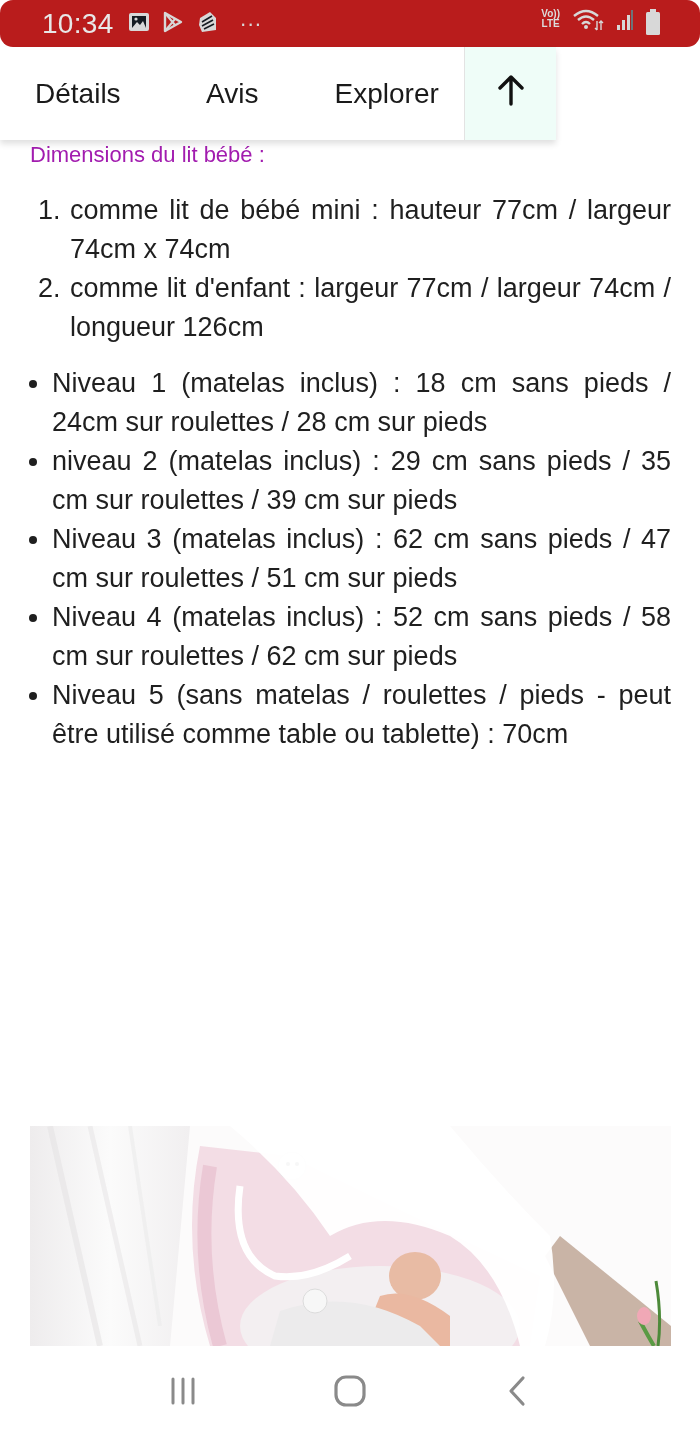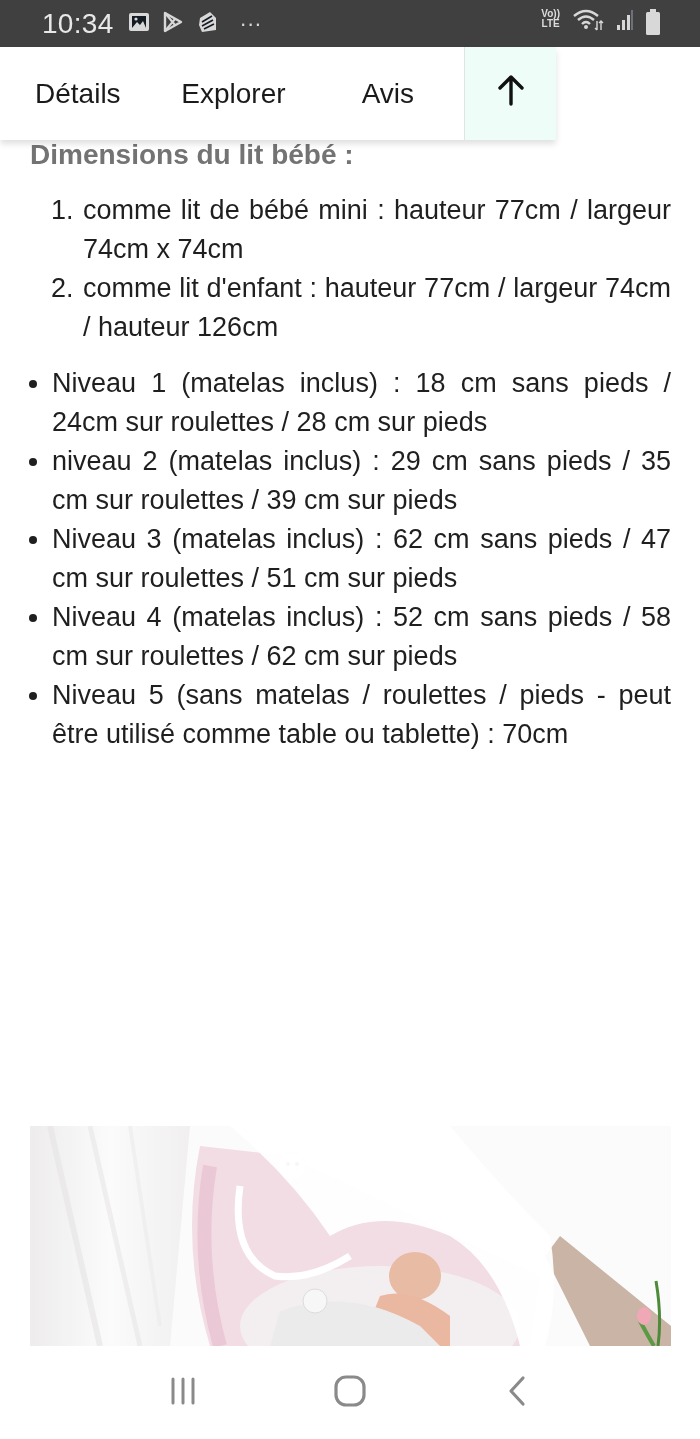--- a/index.html
+++ b/index.html
@@ -1,39 +1,39 @@
 <!DOCTYPE html>
 <html><head>
   <meta charset="utf-8">
   <style>
     * { box-sizing: border-box; margin: 0; padding: 0; }
     html, body { width: 700px; height: 1439px; overflow: hidden; background: #ffffff; }
     body { font-family: "Liberation Sans", sans-serif; color: #1a1a1a; position: relative; }
 
     
-    .status-bar { position: absolute; top: 0; left: 0; width: 700px; height: 47px; background: #404040; color: #e6e6e6; display: flex; align-items: center; padding: 0 40px 0 42px; }
+    .status-bar { position: absolute; top: 0; left: 0; width: 700px; height: 47px; background: #b91c1c; color: #e6e6e6; display: flex; align-items: center; padding: 0 40px 0 42px; border-radius: 13px; }
     .status-left { display: flex; align-items: center; gap: 12px; }
     .status-time { font-size: 28px; color: #e8e8e8; letter-spacing: 0.3px; margin-right: 2px; }
     .sb-icon { display: inline-block; }
     .status-right { margin-left: auto; display: flex; gap: 12px; }
     .volte { font-size: 10px; line-height: 10px; font-weight: bold; color: #dcdcdc; text-align: center; }
 
     
     .tab-header { position: absolute; top: 47px; left: 0; width: 556px; height: 93px; background: #ffffff; display: flex; box-shadow: 0 4px 6px rgba(0,0,0,0.12); z-index: 2; justify-content: center; }
     .tab { height: 93px; display: flex; align-items: center; justify-content: center; font-size: 28px; color: #1a1a1a; cursor: pointer; }
     .tab-details { width: 196px; }
     .tab-explore { width: 196px; }
     .tab-reviews { width: 193px; }
     .tab-up { width: 115px; background: #effdf8; border-left: 1px solid #e3e3e3; }
 
     
     .content { position: absolute; top: 140px; left: 30px; width: 641px; font-size: 27px; line-height: 39px; color: #1f1f1f; }
-    .content h3 { font-size: 28px; font-weight: bold; line-height: 38px; margin-top: -4px; color: #737373; }
+    .content h3 { font-size: 22px; font-weight: normal; line-height: 38px; margin-top: -4px; color: #a21caf; }
     .content ol { margin: 17px 0 0 38px; }
-    .content ol li { padding-left: 2px; text-align: justify; margin-left: 13px; }
+    .content ol li { padding-left: 2px; text-align: justify; }
     .h-levels { margin-top: 18px; text-align: justify; text-align-last: left; }
     .content ul { margin: 17px 0 0 22px; list-style: disc; }
     .content ul li { text-align: justify; padding-left: 0; }
 
     
     .product-image { position: absolute; top: 1126px; left: 30px; width: 641px; height: 220px; overflow: hidden; background: linear-gradient(100deg, #f4f2f3 0%, #fbfafa 30%, #ffffff 55%, #faf6f6 100%); }
 
     
     .nav-bar { position: absolute; top: 1346px; left: 0; width: 700px; height: 93px; background: #ffffff; display: flex; align-items: center; justify-content: space-around; padding: 0 100px; }
     .nav-btn { width: 60px; height: 60px; display: flex; align-items: center; justify-content: center; cursor: pointer; }
@@ -92,36 +92,36 @@
       <svg width="14" height="26" viewBox="0 0 14 26">
           <rect x="4" y="0" width="6" height="3" fill="#d8d8d8"></rect>
           <rect x="0" y="3" width="14" height="23" rx="1.5" fill="#d8d8d8"></rect>
         </svg>
     </span>
   </div>
 </div>
 
 <div class="tab-header">
   <div class="tab tab-details">Détails</div>
+  <div class="tab tab-reviews">Avis</div>
   <div class="tab tab-explore">Explorer</div>
-  <div class="tab tab-reviews">Avis</div>
   <div class="tab tab-up">
     <span>
       <svg width="28" height="32" viewBox="0 0 28 32">
           <path d="M14 30 L14 4 M3 14 L14 3 L25 14" fill="none" stroke="#111" stroke-width="3.4" stroke-linecap="round" stroke-linejoin="round"></path>
         </svg>
     </span>
   </div>
 </div>
 
 <div class="content">
   <h3>Dimensions du lit bébé :</h3>
   <ol>
     <li>comme lit de bébé mini : hauteur 77cm / largeur 74cm x 74cm</li>
-    <li>comme lit d'enfant : hauteur 77cm / largeur 74cm / hauteur 126cm</li>
+    <li>comme lit d'enfant : largeur 77cm / largeur 74cm / longueur 126cm</li>
   </ol>
   <ul>
     <li>Niveau 1 (matelas inclus) : 18 cm sans pieds / 24cm sur roulettes / 28 cm sur pieds</li>
     <li>niveau 2 (matelas inclus) : 29 cm sans pieds / 35 cm sur roulettes / 39 cm sur pieds</li>
     <li>Niveau 3 (matelas inclus) : 62 cm sans pieds / 47 cm sur roulettes / 51 cm sur pieds</li>
     <li>Niveau 4 (matelas inclus) : 52 cm sans pieds / 58 cm sur roulettes / 62 cm sur pieds</li>
     <li>Niveau 5 (sans matelas / roulettes / pieds - peut être utilisé comme table ou tablette) : 70cm</li>
   </ul>
 </div>
 

